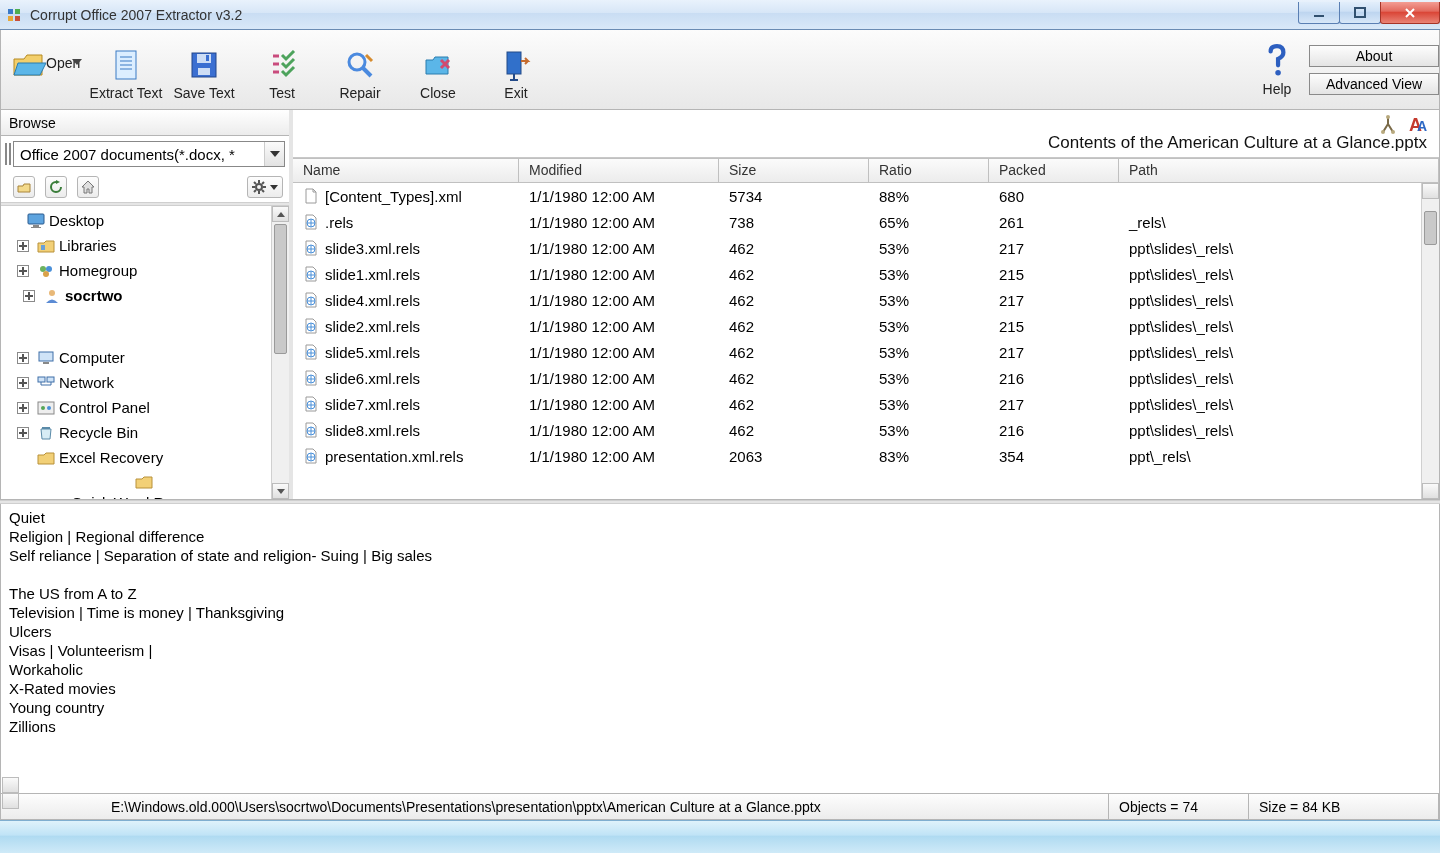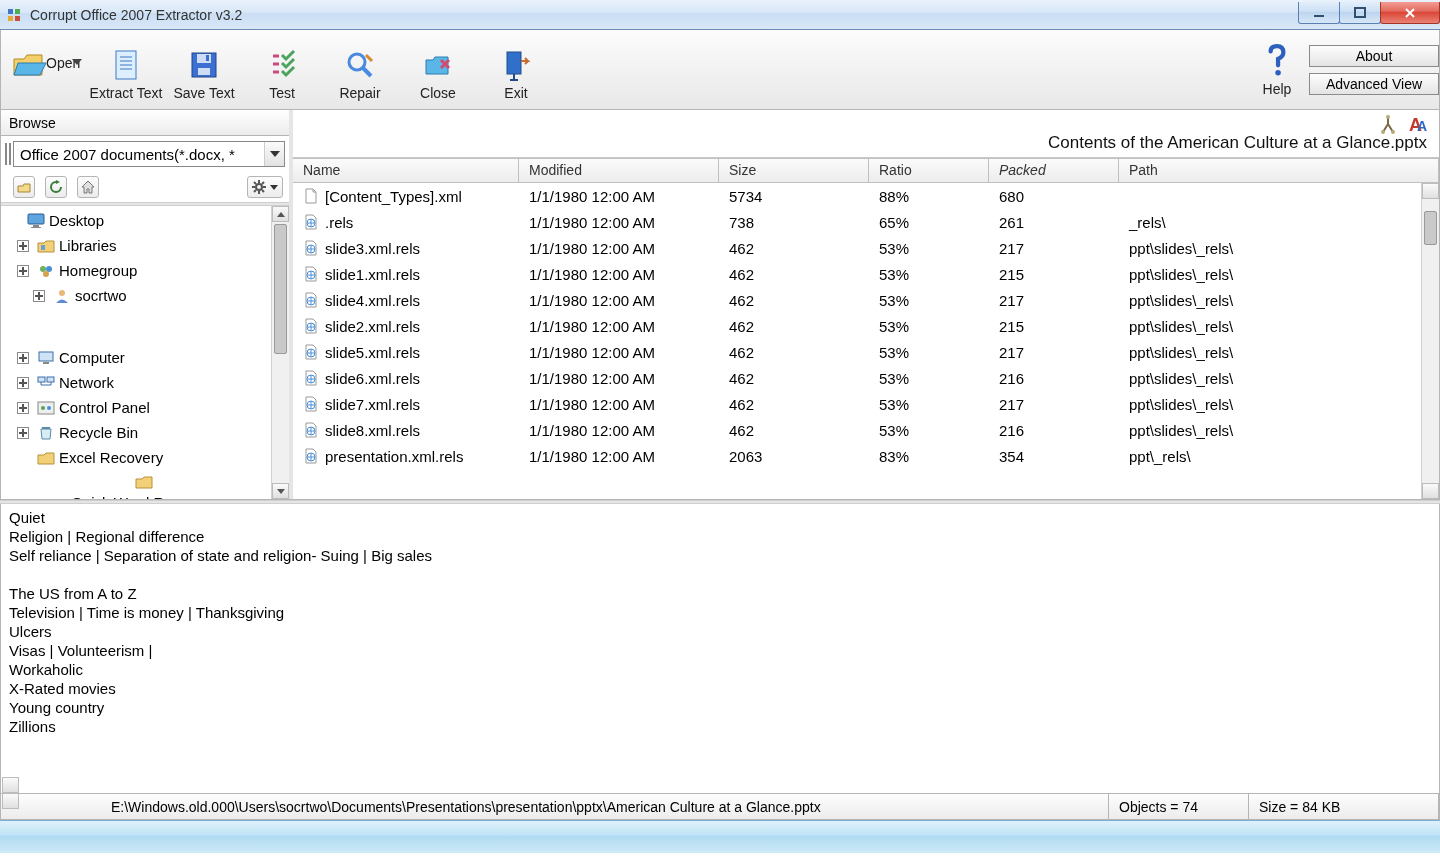--- a/index.html
+++ b/index.html
@@ -61,21 +61,21 @@
   .content-header { height:48px; border-bottom:1px solid #c8c8c8; position:relative;}
   .tiny-icons { position:absolute; top:4px; right:10px; display:flex; gap:8px; }
   .content-title { position:absolute; bottom:4px; right:12px; font-size:17px; color:#111; }
   .grid { flex:1; display:flex; flex-direction:column; border-top:1px solid #c0c0c0;}
   .grid-header { display:flex; height:24px; background:linear-gradient(#fbfbfb,#ececec); border-bottom:1px solid #c0c0c0;}
   .gh { border-right:1px solid #c0c0c0; padding:3px 10px; font-size:14px; color:#333; white-space:nowrap; overflow:hidden;}
   .col-name { flex: 0 0 226px; }
   .col-mod  { flex: 0 0 200px; }
   .col-size { flex: 0 0 150px; }
   .col-ratio{ flex: 0 0 120px; }
-  .col-pack { flex: 0 0 130px; font-style: italic; }
+  .col-pack { flex: 0 0 130px; }
   .col-path { flex: 1; }
   .grid-body { flex:1; overflow:hidden; position:relative; display:flex;}
   .rows { flex:1; }
   .row { display:flex; height:26px; align-items:center; font-size:15px; color:#000;}
   .cell { padding:0 10px; white-space:nowrap; overflow:hidden;}
   .c-name { flex:0 0 226px; display:flex; align-items:center; gap:6px; padding-left:10px;}
   .c-mod  { flex:0 0 200px;}
   .c-size { flex:0 0 150px;}
   .c-ratio{ flex:0 0 120px;}
   .c-pack { flex:0 0 130px;}
@@ -307,21 +307,21 @@
             <span class="expander"></span>
             <span class="tree-icon">
               <svg width="18" height="16" viewBox="0 0 18 16">
                 <circle cx="6" cy="6" r="3" fill="#6cb25f"></circle>
                 <circle cx="12" cy="6" r="3" fill="#4a90d9"></circle>
                 <circle cx="9" cy="11" r="3" fill="#d9a24a"></circle>
               </svg>
             </span>
             <span class="tree-label">Homegroup</span>
           </div>
-          <div class="tree-item" style="padding-left: 32px;">
+          <div class="tree-item" style="padding-left: 22px; font-weight: bold;">
             <span class="expander"></span>
             <span class="tree-icon">
               <svg width="18" height="16" viewBox="0 0 18 16">
                 <circle cx="9" cy="5" r="3" fill="#e8b878"></circle>
                 <path d="M3 15 q6 -7 12 0" fill="#5b8bd4"></path>
               </svg>
             </span>
             <span class="tree-label">socrtwo</span>
           </div>
           <div class="tree-item" style="padding-left: 16px; margin-top: 37px;">

